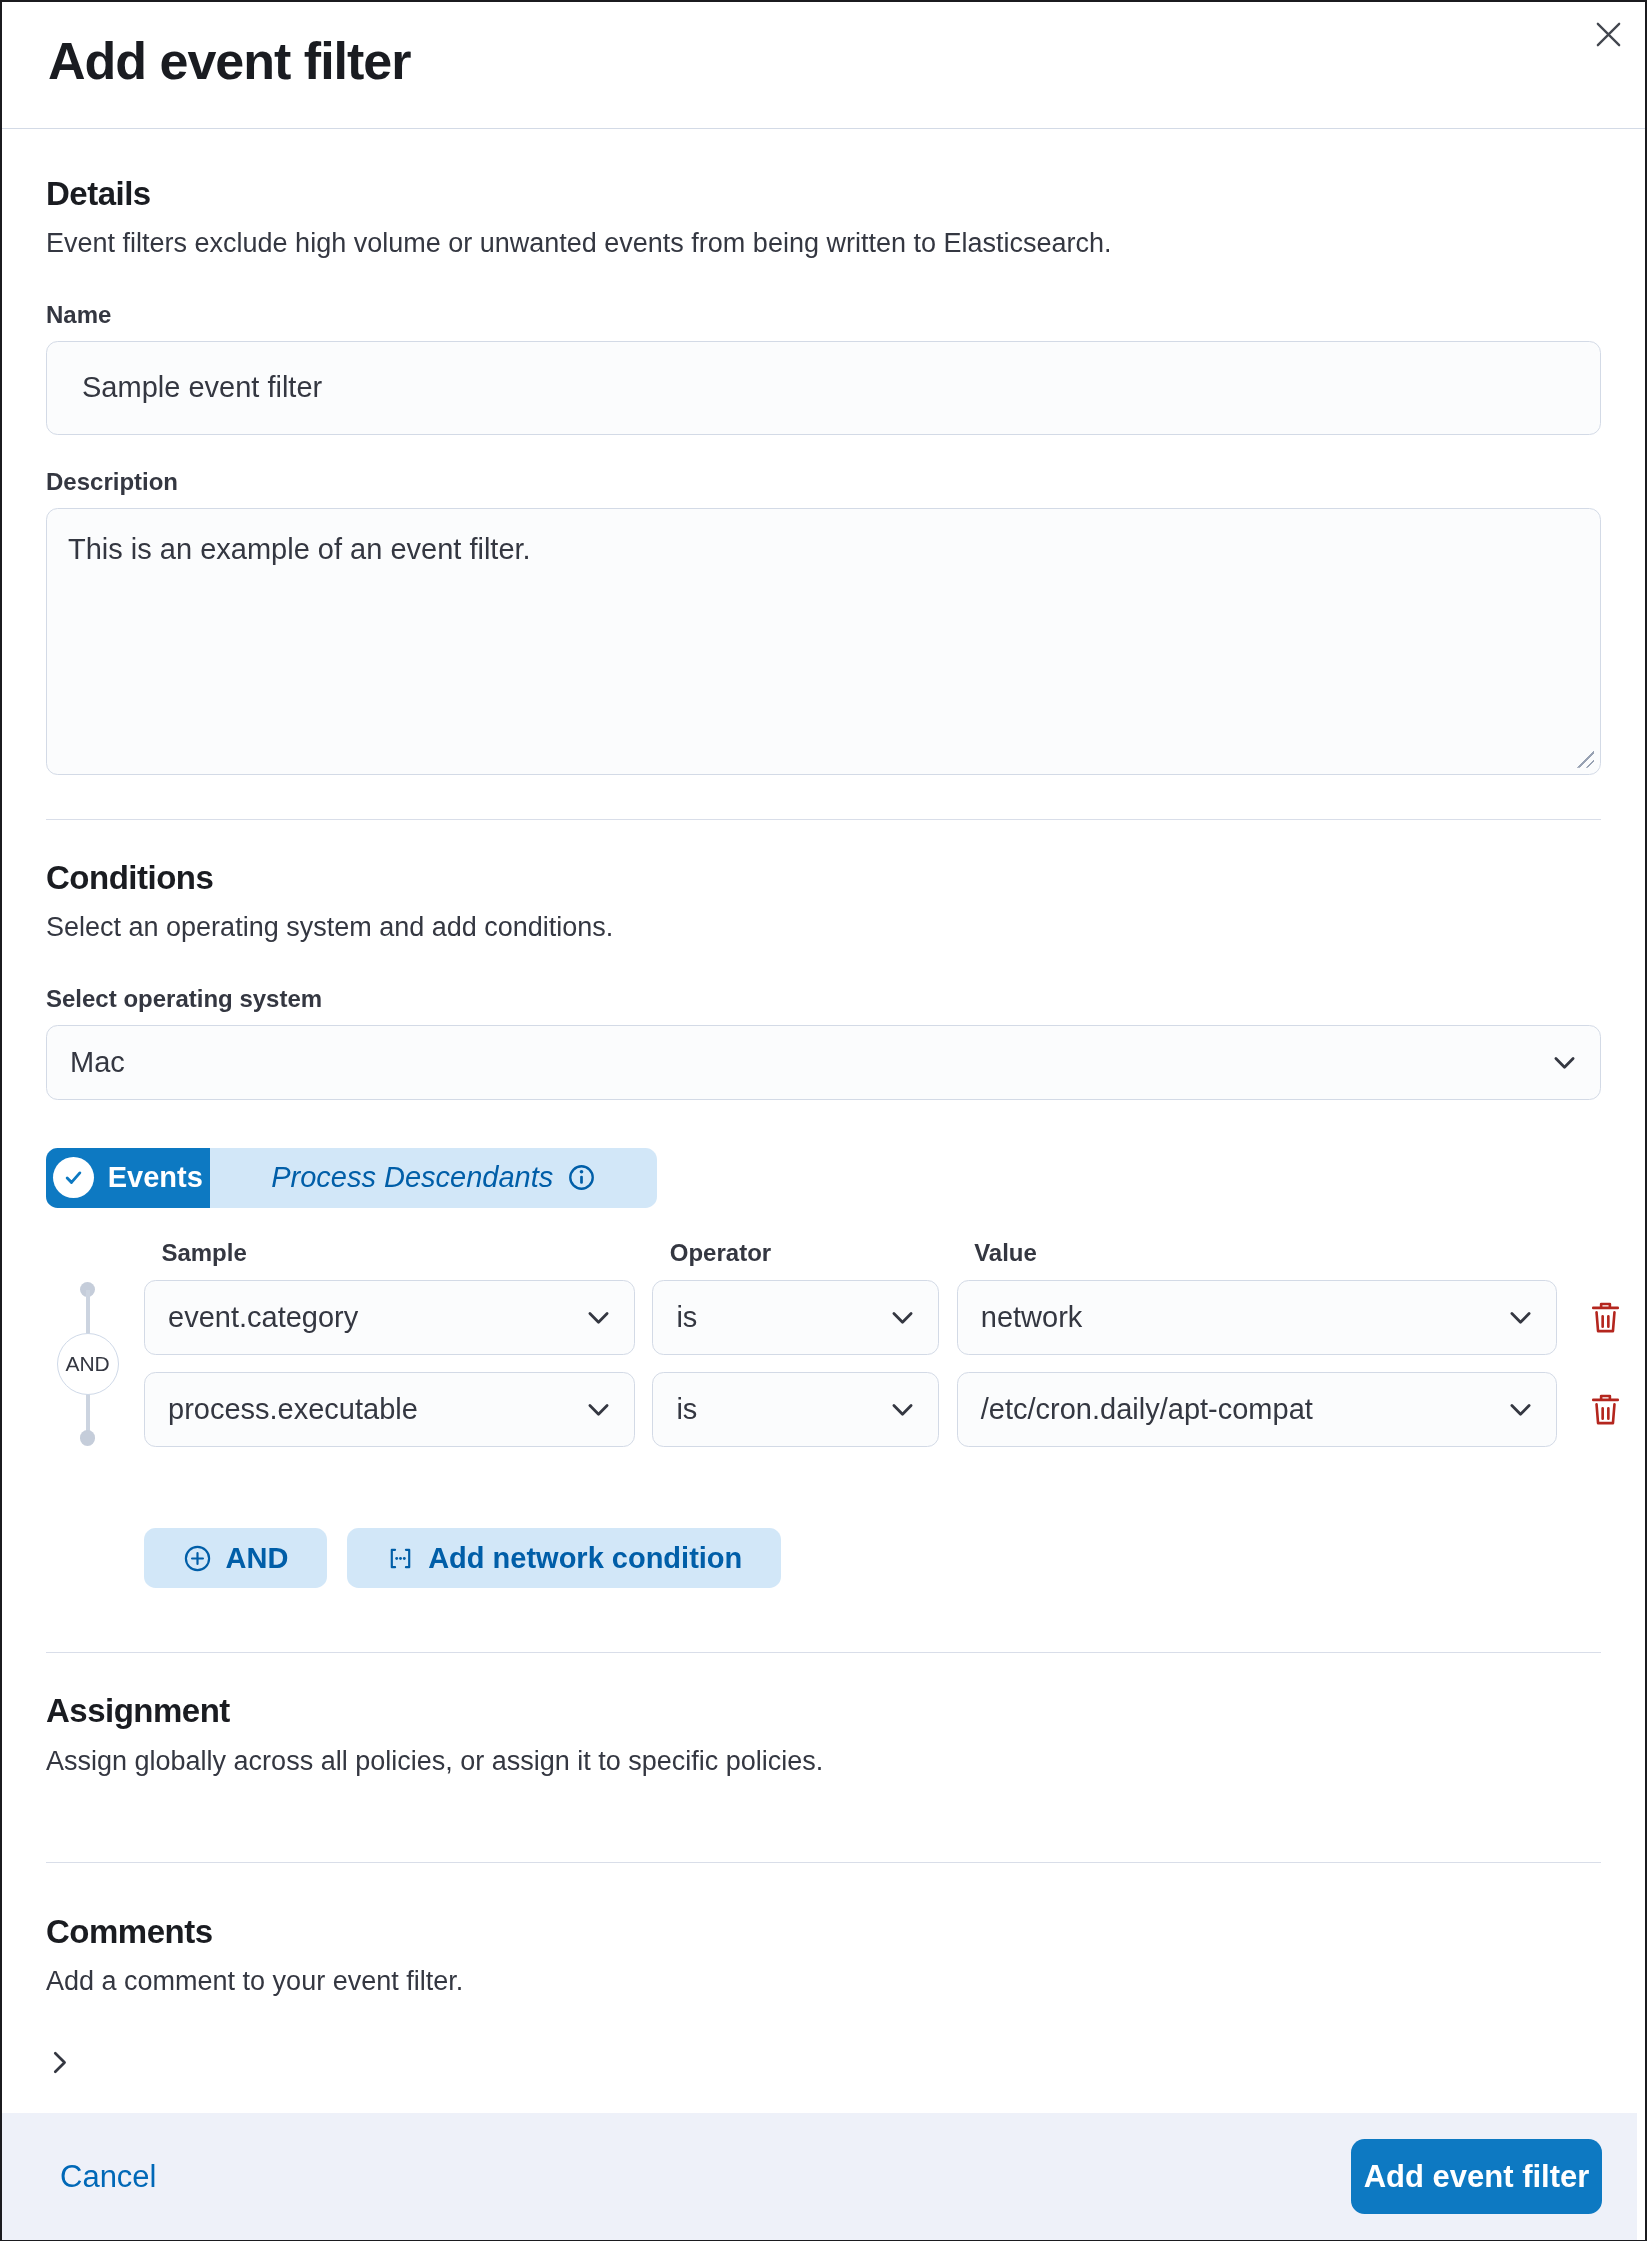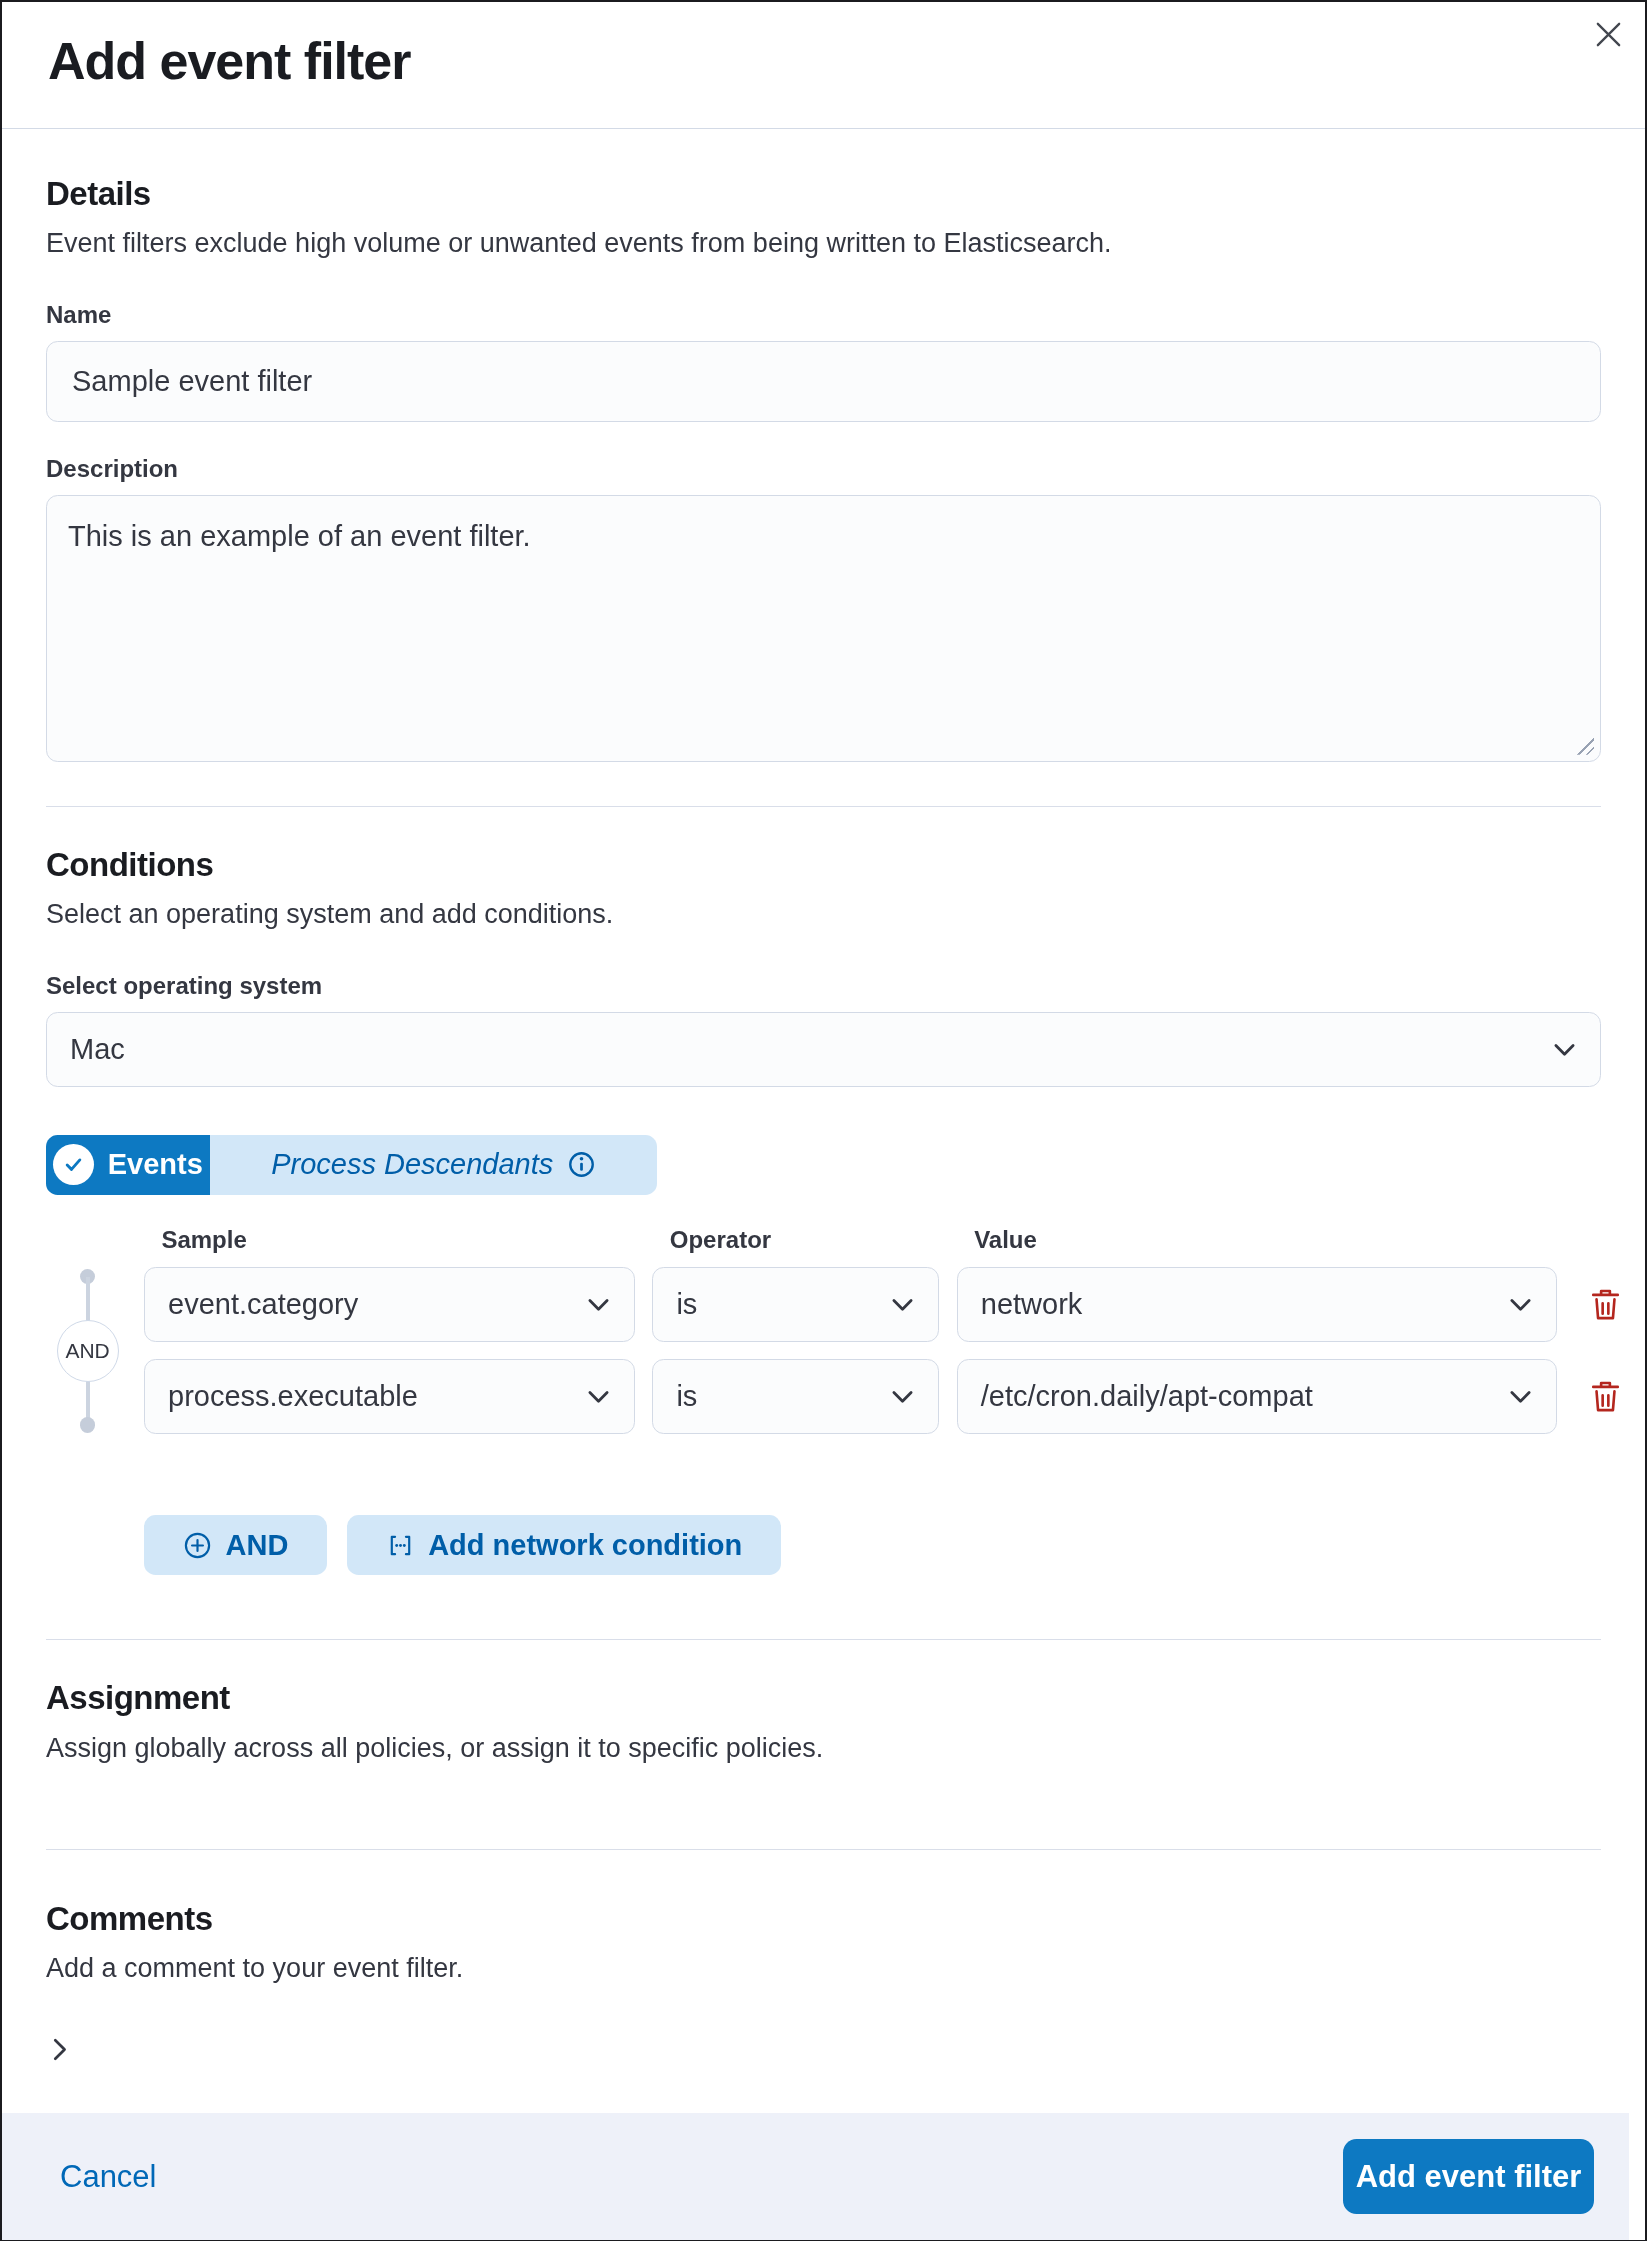--- a/index.html
+++ b/index.html
@@ -27,21 +27,21 @@
   .section-sub { font-size:27px; color:#343741; margin-top:15.4px; }
   .field-label { font-size:24px; font-weight:700; color:#343741; }
 
   .mt-48 { margin-top:46px; } .mt-50 { margin-top:39px; } .mt-52 { margin-top:50px; }
   .mt-44 { margin-top:42px; } .mt-34 { margin-top:33px; }
 
   .text-input, .textarea-input, .fake-select {
     width:100%; background:#fbfcfd; border:1px solid #d3dae6; border-radius:11.6px;
     font-family:"Liberation Sans", sans-serif; font-size:29px; color:#343741;
   }
-  .text-input { height:81px; margin-top:11.6px; padding:0 25px; }
+  .text-input { height:94px; margin-top:11.6px; padding:0 35px; }
   .textarea-wrap { position:relative; margin-top:11.6px; }
   .textarea-input { height:267px; padding:19.3px 21px; resize:none; line-height:1.45; display:block; }
   .resize-grip { position:absolute; right:6.8px; bottom:6.8px; width:19.3px; height:19.3px;
     background:repeating-linear-gradient(135deg, transparent 0 3.9px, #98a2b3 3.9px 5.8px);
     clip-path:polygon(100% 0, 100% 100%, 0 100%); pointer-events:none; }
 
   .divider { border:none; border-top:1.9px solid #d9dee9; }
   .divider.d1 { margin-top:44px; } .divider.d2 { margin-top:64px; } .divider.d3 { margin-top:85px; }
 
   .fake-select { height:75px; margin-top:11.6px; display:flex; align-items:center; justify-content:space-between;
@@ -92,21 +92,21 @@
   .toggle-selected { width:198px; background:#0d79c2; color:#ffffff; font-weight:700; gap:11.6px; }
   .toggle-selected .check-circle { width:39px; height:39px; }
   .toggle-unselected { width:250px; background:#d2e7f8; color:#005ea8; font-weight:500; }
 
   
   .accordion-btn { margin-top:48px; width:42px; height:35px; background:none; border:none; cursor:pointer; color:#343741;
     display:flex; align-items:center; }
   .accordion-btn svg { width:27px; height:27px; }
 
   
-  .modal-footer { position:absolute; left:0; right:16px; bottom:0; height:127px; background:#eef1f9;
+  .modal-footer { position:absolute; left:0; right:8px; bottom:0; height:127px; background:#eef1f9;
     display:flex; align-items:center; justify-content:space-between; padding:0 35px 0 58px; }
   .cancel-btn { background:none; border:none; cursor:pointer; font-family:inherit;
     font-size:31px; font-weight:500; color:#0068b7; }
   .submit-btn { width:251px; height:75px; border:none; border-radius:13.5px; background:#0d79c2; color:#ffffff;
     font-family:inherit; font-size:31px; font-weight:700; cursor:pointer; }
 </style>
 </head>
 <body>
 
 <div class="screen">

